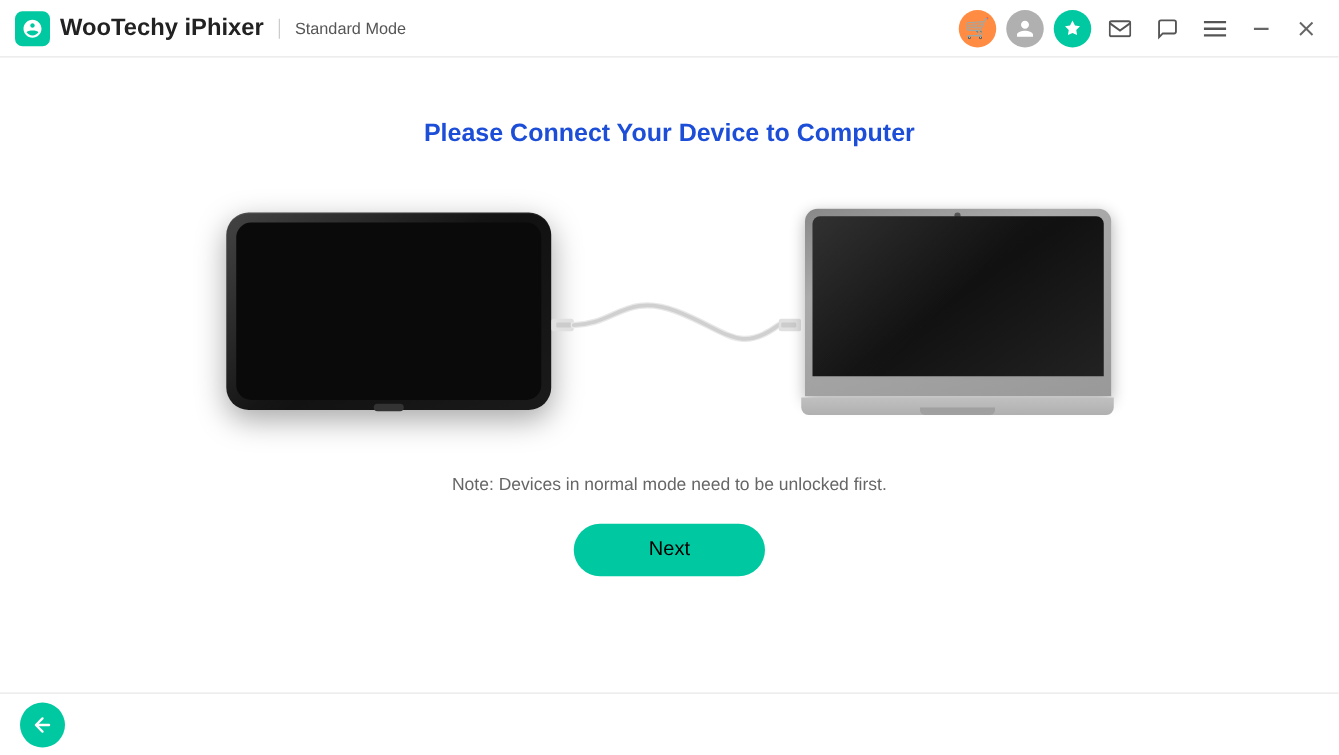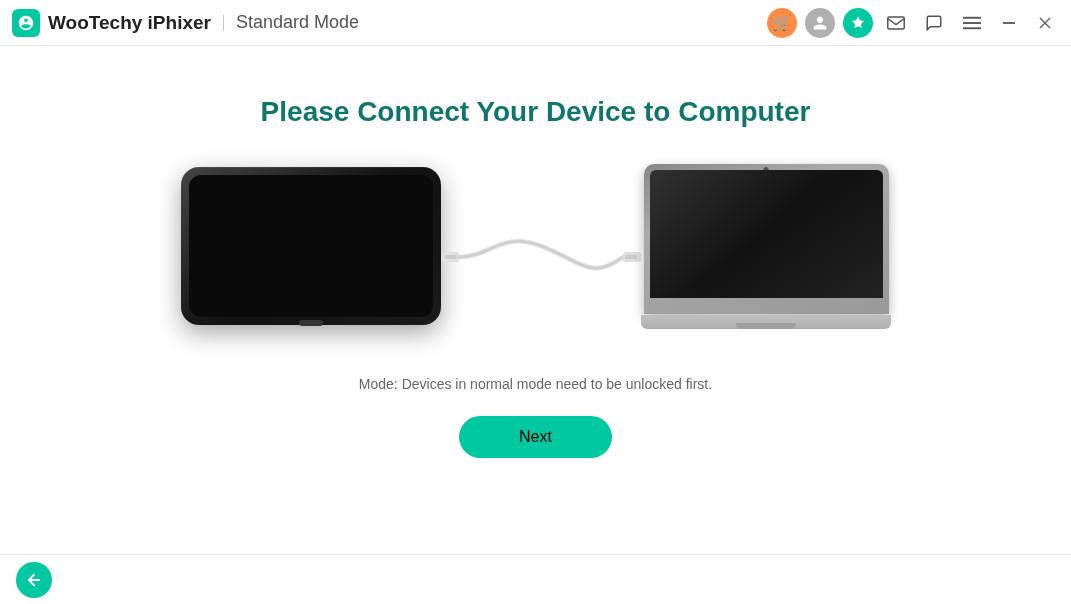--- a/index.html
+++ b/index.html
@@ -43,21 +43,21 @@
       color: #222;
       margin-right: 12px;
     }
     .titlebar-divider {
       width: 1px;
       height: 16px;
       background: #ccc;
       margin-right: 12px;
     }
     .titlebar-mode {
-      font-size: 18px;
+      font-size: 13px;
       color: #555;
     }
     .titlebar-spacer { flex: 1; }
     .titlebar-icons {
       display: flex;
       align-items: center;
       gap: 8px;
     }
     .icon-btn {
       width: 30px;
@@ -91,24 +91,24 @@
     
     .main-content {
       display: flex;
       flex-direction: column;
       align-items: center;
       padding-top: 50px;
       height: calc(604px - 46px - 50px);
     }
 
     .page-title {
-      font-size: 28px;
+      font-size: 20px;
       font-weight: 600;
-      color: #0f766e;
-      margin-bottom: 28px;
+      color: #1d4ed8;
+      margin-bottom: 40px;
     }
 
     
     .illustration {
       display: flex;
       align-items: center;
       justify-content: center;
       gap: 0;
       margin-bottom: 40px;
       position: relative;
@@ -353,21 +353,21 @@
 
     <div class="laptop">
       <div class="laptop-screen-outer">
         <div class="laptop-camera"></div>
         <div class="laptop-screen-inner"></div>
       </div>
       <div class="laptop-base"></div>
     </div>
   </div>
 
-  <p class="note-text">Mode: Devices in normal mode need to be unlocked first.</p>
+  <p class="note-text">Note: Devices in normal mode need to be unlocked first.</p>
   <button class="next-btn">Next</button>
 </div>
 
 <div class="bottom-bar">
   <button class="back-btn">
     <svg width="18" height="18" viewBox="0 0 24 24" fill="none" stroke="#fff" stroke-width="2.5" stroke-linecap="round" stroke-linejoin="round">
       <path d="M19 12H5M12 5l-7 7 7 7"></path>
     </svg>
   </button>
 </div>

